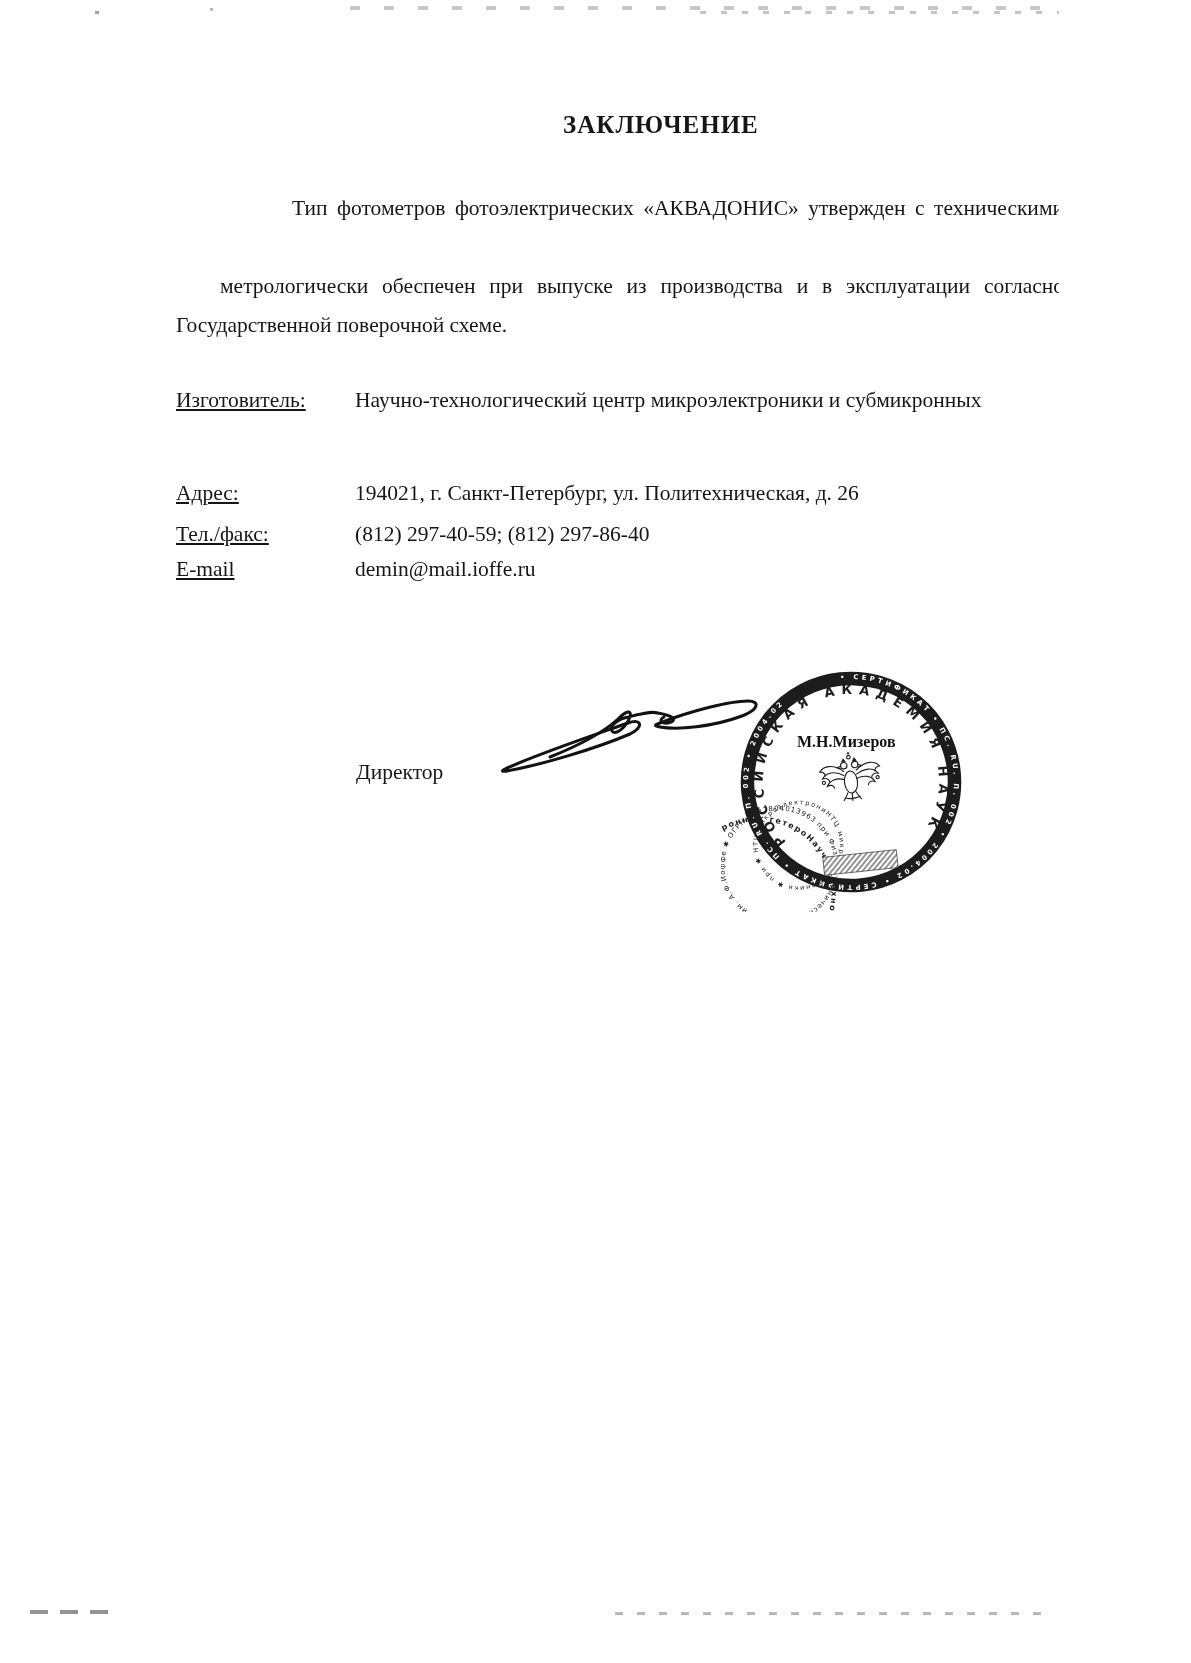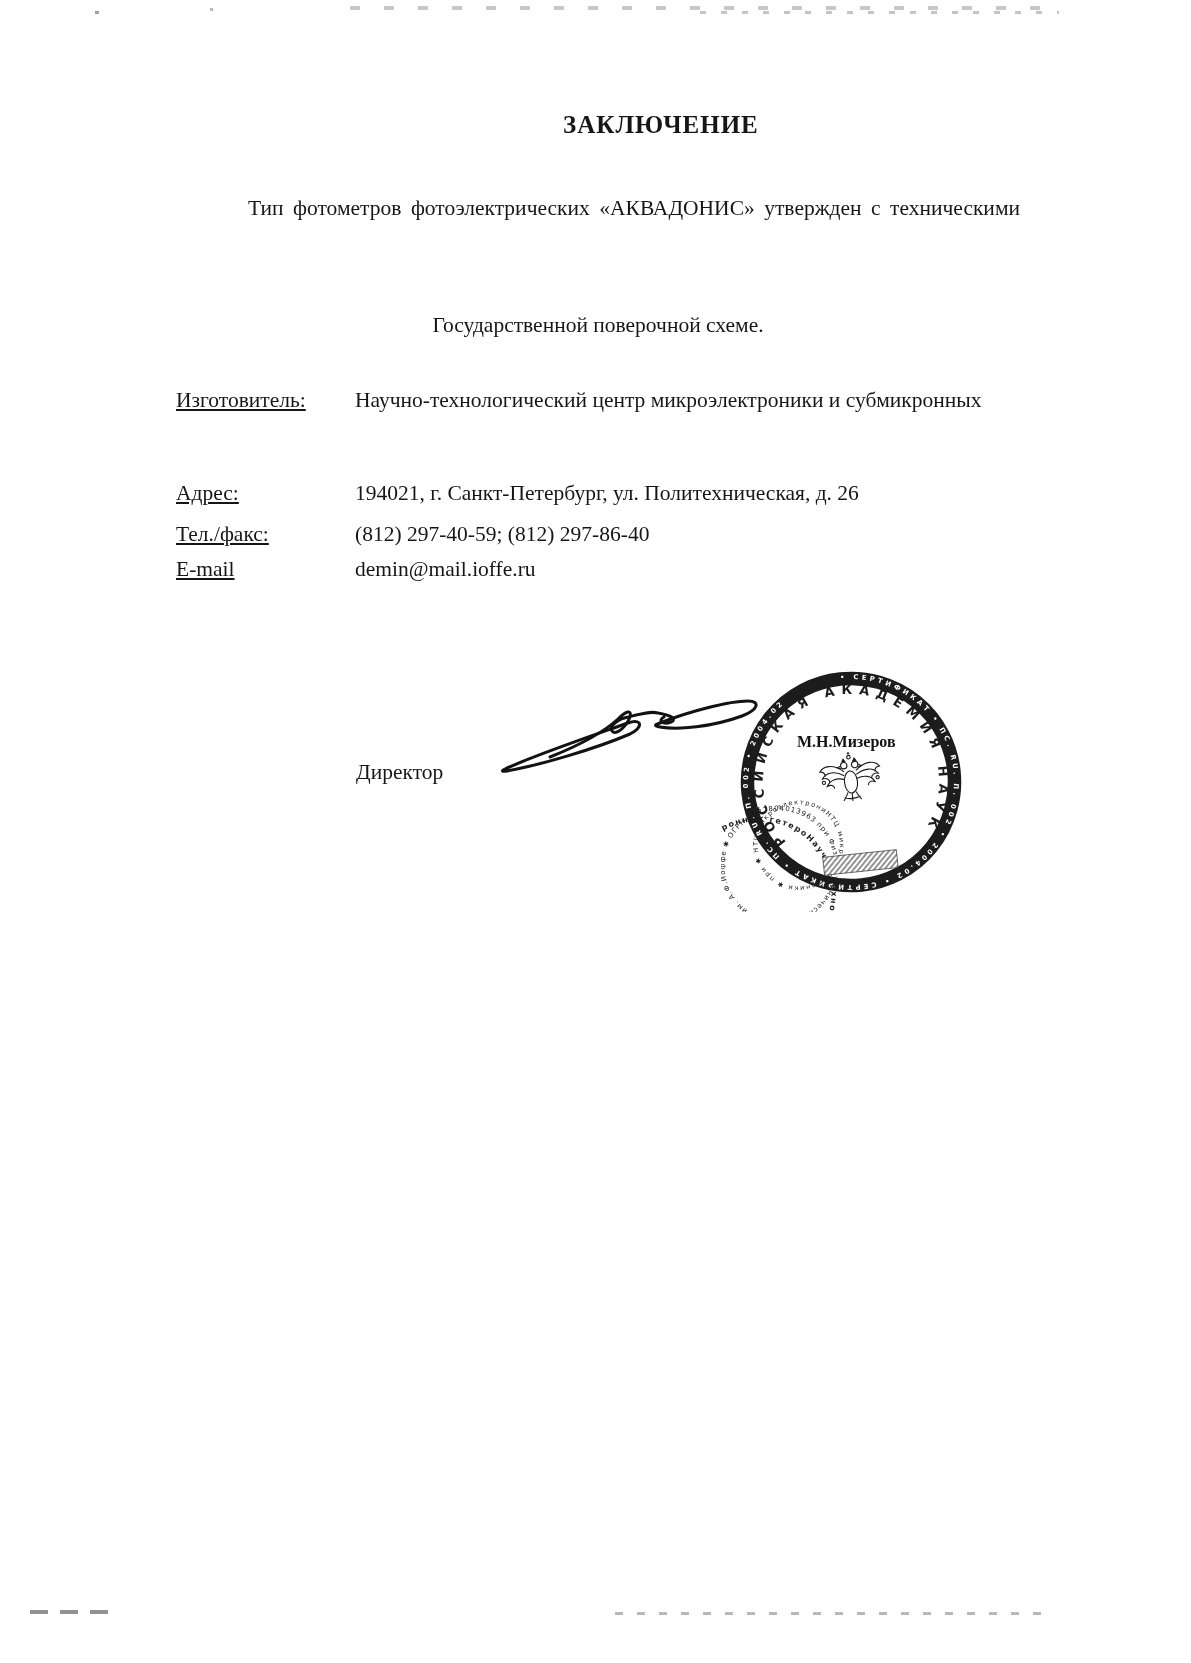--- a/index.html
+++ b/index.html
@@ -6,23 +6,23 @@
   .page{
     position:relative; width:1059px; height:1663px; background:#ffffff;
     font-family:"Liberation Serif", serif; color:#161616; overflow:hidden;
   }
   .doc-title{
     position:absolute; left:563px; top:111px;
     font-size:25px; font-weight:700; letter-spacing:1px; white-space:nowrap;
   }
   .pline{
     position:absolute; left:176px; width:844px;
-    font-size:21.5px; line-height:30px; white-space:normal;text-align:center;
+    font-size:21.5px; line-height:30px; white-space:normal;
   }
-  .pline.just{ text-align:justify; text-align-last:justify; }
+  .pline.just{ text-align:justify; text-align-last:justify;margin-left:44px; }
   .pline.first{ text-indent:72px; }
   .row-label{ position:absolute; left:176px; font-size:21.5px; white-space:nowrap;text-decoration:underline; }
   .row-value{ position:absolute; left:323px; font-size:21.5px; white-space:nowrap;margin-left:32px; }
   .role-label{ position:absolute; left:356px; top:719px; font-size:21.5px;margin-top:41px; }
   .sig-name{
     position:absolute; left:797px; top:713px; z-index:5;
     font-size:16px; font-weight:600; white-space:nowrap; color:#121212;margin-top:20px;
   }
   .page-number{ position:absolute; left:1060px; top:1514px; font-size:23px; }
   .signature-svg{ position:absolute; left:450px; top:635px; z-index:2; }
@@ -57,20 +57,21 @@
   <div class="artifact scan-top2"></div>
   <div class="artifact scan-dot1"></div>
   <div class="artifact scan-dot2"></div>
   <div class="artifact scan-bot1"></div>
   <div class="artifact scan-bot2"></div>
   <div class="artifact scan-bot3"></div>
 
   <div class="doc-title">ЗАКЛЮЧЕНИЕ</div>
 
   <div class="pline just first" style="top:193px">Тип фотометров фотоэлектрических «АКВАДОНИС» утвержден с техническими</div>
+  <div class="pline just" style="top:271px">метрологически обеспечен при выпуске из производства и в эксплуатации согласно</div>
   <div class="pline" style="top:310px">Государственной поверочной схеме.</div>
 
   <div class="row-label" style="top:388px">Изготовитель:</div>
   <div class="row-value" style="top:388px">Научно-технологический центр микроэлектроники и субмикронных</div>
 
   <div class="row-label" style="top:481px">Адрес:</div>
   <div class="row-value" style="top:481px">194021, г. Санкт-Петербург, ул. Политехническая, д. 26</div>
 
   <div class="row-label" style="top:522px">Тел./факс:</div>
   <div class="row-value" style="top:522px">(812) 297-40-59; (812) 297-86-40</div>

